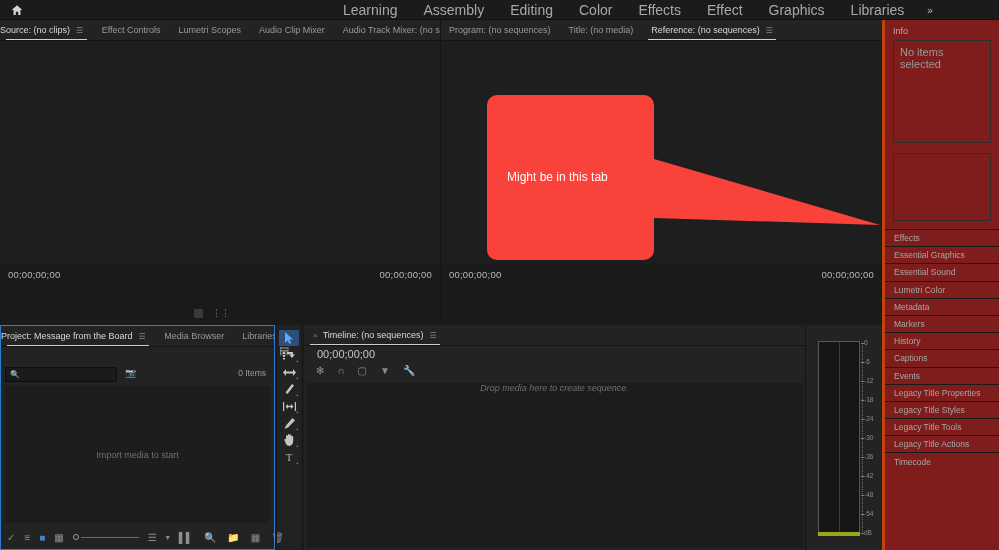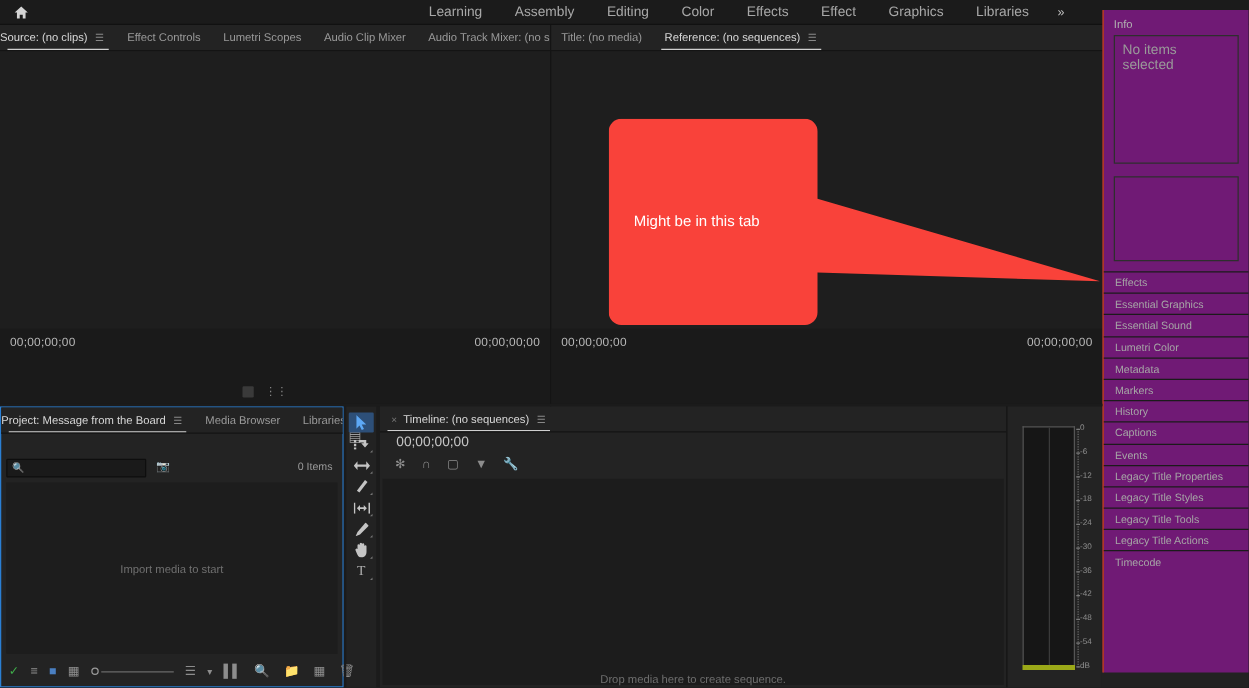--- a/index.html
+++ b/index.html
@@ -16,21 +16,21 @@
   .menubar {
     position: absolute; left: 0; top: 0; width: 999px; height: 20px;
     background: #1b1b1b; border-bottom: 1px solid #111;
     display: flex; align-items: center;
   }
   .home-icon { width: 34px; display: flex; justify-content: center; align-items: center; }
   .home-icon svg { width: 12px; height: 12px; fill: #d4d4d4; }
   .ws-tabs { position: absolute; left: 330px; top: 0; height: 20px; display: flex; align-items: stretch; }
   .ws-tab {
     display: flex; align-items: center; padding: 0 13px;
-    font-size: 11px; color: #a8a8a8; white-space: nowrap; cursor: default;
+    font-size: 14px; color: #a8a8a8; white-space: nowrap; cursor: default;
   }
   .ws-more { display: flex; align-items: center; padding: 0 10px; font-size: 10px; color: #bbb; }
 
   
   .tabbar {
     position: absolute; height: 21px; background: #232323;
     border-bottom: 1px solid #141414; display: flex; align-items: stretch;
     overflow: hidden;
   }
   .ptab {
@@ -123,21 +123,21 @@
   .tl-tc {
     position: absolute; left: 13px; top: 23px; font-size: 11px; color: #c6c6c6;
   }
   .tl-tools {
     position: absolute; left: 12px; top: 40px; display: flex; gap: 13px; align-items: center;
   }
   .tl-tools .ti { color: #8c8c8c; font-size: 10px; }
   .tl-tools .ti.wrench { color: #d8d8d8; }
   .tl-body {
     position: absolute; left: 2px; right: 2px; top: 58px; bottom: 2px;
-    background: #1c1c1c; display: flex; align-items: flex-end; justify-content: center;
+    background: #1c1c1c; display: flex; align-items: flex-start; justify-content: center; font-style: italic;
   }
   .tl-body span { font-size: 9px; color: #6e6e6e; }
 
   
   .audio-panel {
     position: absolute; left: 806px; top: 325px; width: 75px; height: 225px;
     background: #232323;
   }
   .meter-box {
     position: absolute; left: 12px; top: 16px; width: 42px; bottom: 18px;
@@ -153,22 +153,22 @@
   .meter-scale { position: absolute; left: 56px; top: 12px; bottom: 12px; width: 20px; }
   .meter-tickline {
     position: absolute; left: 0px; top: 6px; bottom: 4px; width: 0;
     border-left: 1px dotted #6b6b6b;
   }
   .mtick { position: absolute; left: 2px; font-size: 6.5px; color: #8e8e8e; line-height: 1; }
   .mtick::before { content:""; position:absolute; left:-3px; top:3px; width:3px; height:1px; background:#7a7a7a; }
 
   
   .sidebar {
-    position: absolute; left: 882px; top: 8px; width: 117px; height: 530px;
-    background: #701a75; border-left: 1px solid #c2410c;
+    position: absolute; left: 882px; top: 20px; width: 117px; height: 530px;
+    background: #7f1d1d; border-left: 3px solid #c2410c;
   }
   .sb-title { padding: 6px 8px 4px; font-size: 9px; color: #b0b0b0; }
   .sb-infobox {
     margin: 0 8px 8px 8px; height: 103px; border: 1px solid #2e2e2e;
     padding: 5px 6px; font-size: 11px; color: #9a9a9a;
   }
   .sb-blankbox { margin: 10px 8px 8px 8px; height: 68px; border: 1px solid #2e2e2e; }
   .sb-item {
     height: 17.2px; display: flex; align-items: center; padding-left: 9px;
     font-size: 8.5px; color: #a6a6a6; border-top: 1px solid #1b1b1b;
@@ -233,20 +233,23 @@
     <div class="ptab">
         <span>Audio Clip Mixer</span>
       </div>
     <div class="ptab">
         <span>Audio Track Mixer: (no sequences)</span>
       </div>
 
   </div>
 
   <div class="tabbar" style="left:440px; top:20px; width:442px;">
+    <div class="ptab">
+        <span>Program: (no sequences)</span>
+      </div>
     <div class="ptab">
         <span>Title: (no media)</span>
       </div>
     <div class="ptab active">
       <span>Reference: (no sequences)</span>
       <span class="menuglyph">☰</span>
     </div>
   </div>
 
   <div class="monitor" style="left:0; top:41px; width:440px; height:284px;">

